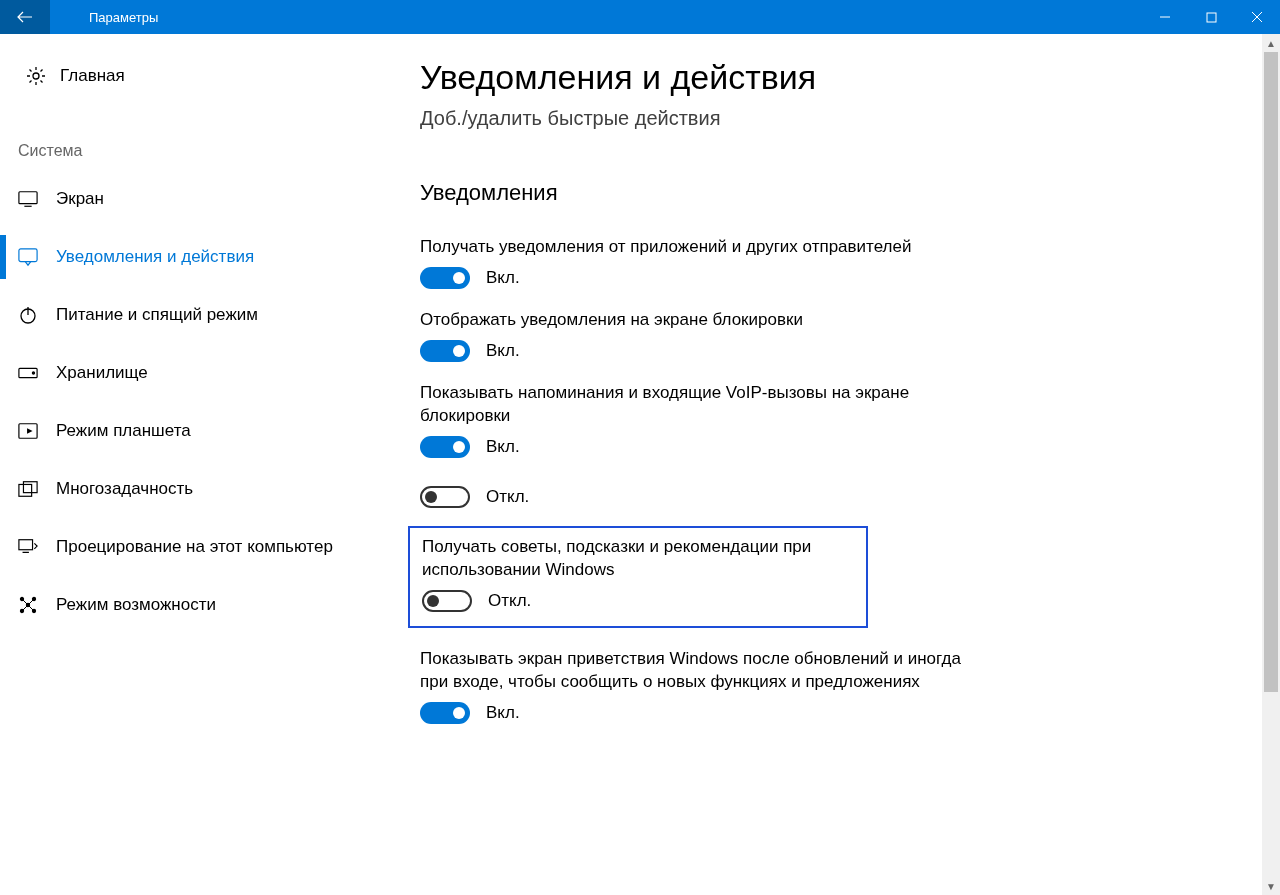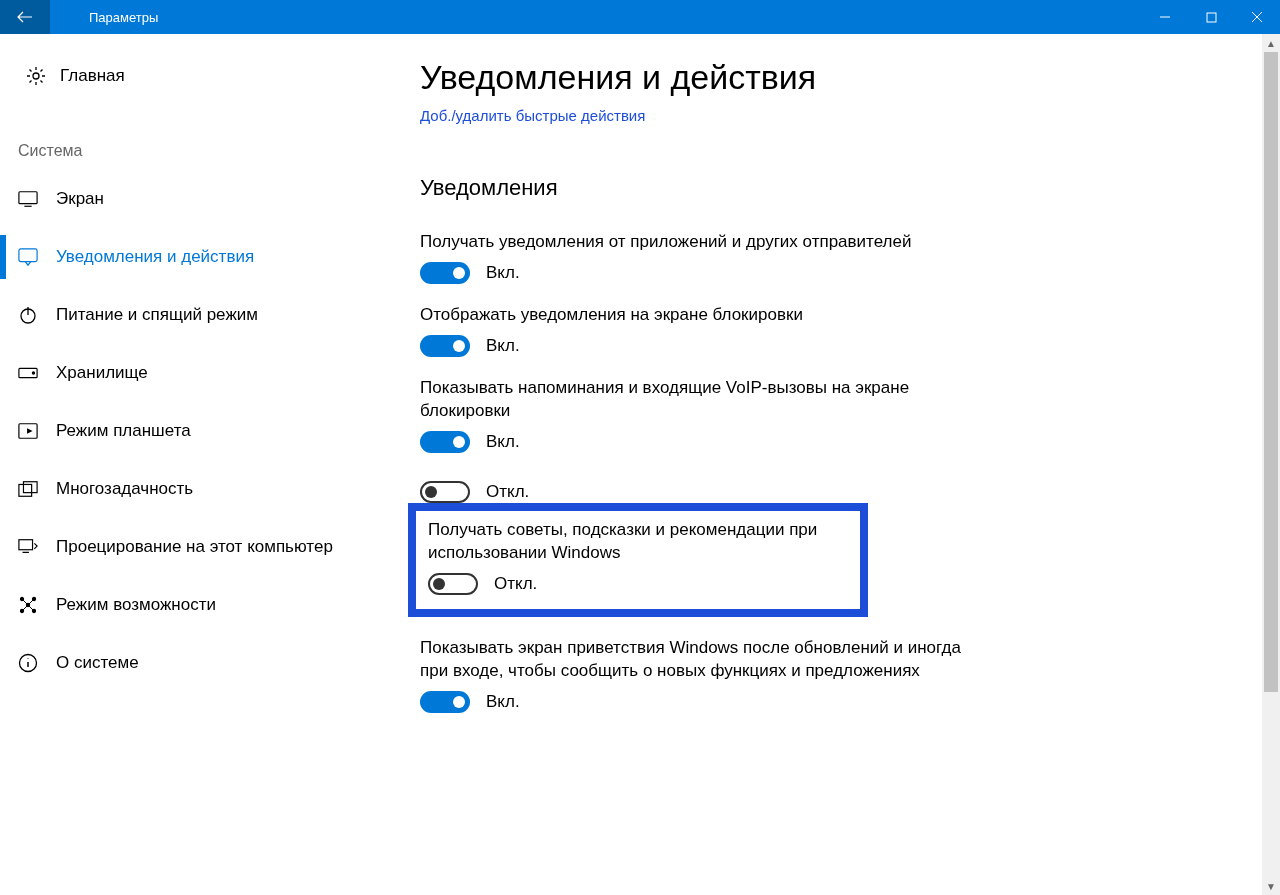--- a/index.html
+++ b/index.html
@@ -99,22 +99,22 @@
     padding: 24px 0 0 20px;
     overflow: hidden;
     position: relative;
   }
   .page-title {
     font-size: 34px;
     font-weight: 300;
     padding-bottom: 10px;
   }
   .link {
-    color: #1d4ed8;
-    font-size: 15px;
+    color: #404040;
+    font-size: 20px;
   }
   .section-title {
     font-size: 22px;
     font-weight: 400;
     padding-top: 50px;
     padding-bottom: 10px;
   }
   .setting {
     padding-top: 20px;
     max-width: 560px;
@@ -143,22 +143,23 @@
   .toggle .knob {
     position: absolute;
     width: 12px; height: 12px;
     border-radius: 50%;
     top: 50%; transform: translateY(-50%);
   }
   .toggle.on .knob { background: #fff; right: 5px; }
   .toggle.off .knob { background: #333; left: 3px; }
   .toggle-state { font-size: 17px; }
   .highlight-box {
-    border: 8px solid #1d4ed8;
+    border: 2px solid #1d4ed8;
     padding: 8px 12px 14px 12px;
+    margin-top: 18px;
     margin-left: -12px;
     max-width: 460px;
   }
   .highlight-box .setting { padding-top: 0; }
   .scrollbar {
     position: absolute;
     right: 0;
     top: 34px;
     bottom: 0;
     width: 18px;
@@ -277,27 +278,20 @@
       <svg viewBox="0 0 20 20">
           <circle cx="4" cy="4" r="1.5" fill="#000"></circle>
           <circle cx="16" cy="4" r="1.5" fill="#000"></circle>
           <circle cx="4" cy="16" r="1.5" fill="#000"></circle>
           <circle cx="16" cy="16" r="1.5" fill="#000"></circle>
           <circle cx="10" cy="10" r="1.5" fill="#000"></circle>
           <path d="M4 4l12 12M16 4L4 16" stroke-width="1"></path>
         </svg>
       <span>Режим возможности</span>
     </div>
-    <div class="nav-item">
-      <svg viewBox="0 0 20 20">
-          <circle cx="10" cy="10" r="8.5"></circle>
-          <path d="M10 9v5M10 5.5v.5" stroke-width="1.5"></path>
-        </svg>
-      <span>О системе</span>
-    </div>
   </div>
 
   <div class="main">
     <div class="page-title">Уведомления и действия</div>
     <a class="link">Доб./удалить быстрые действия</a>
     <div class="section-title">Уведомления</div>
 
     <div class="setting">
       <div class="setting-label">Получать уведомления от приложений и других отправителей</div>
       <div class="toggle-row">

